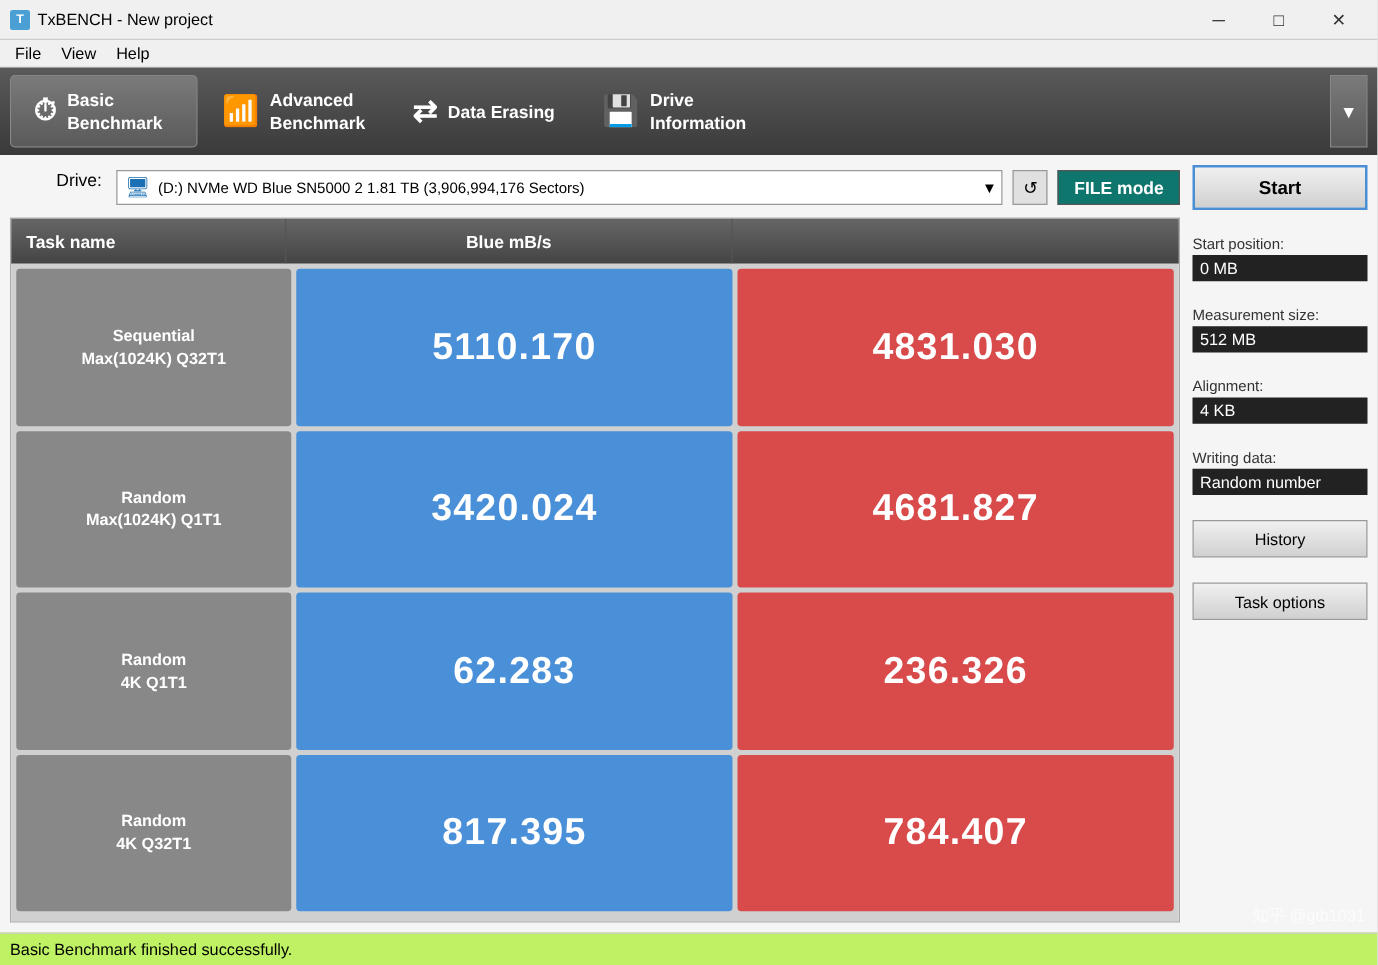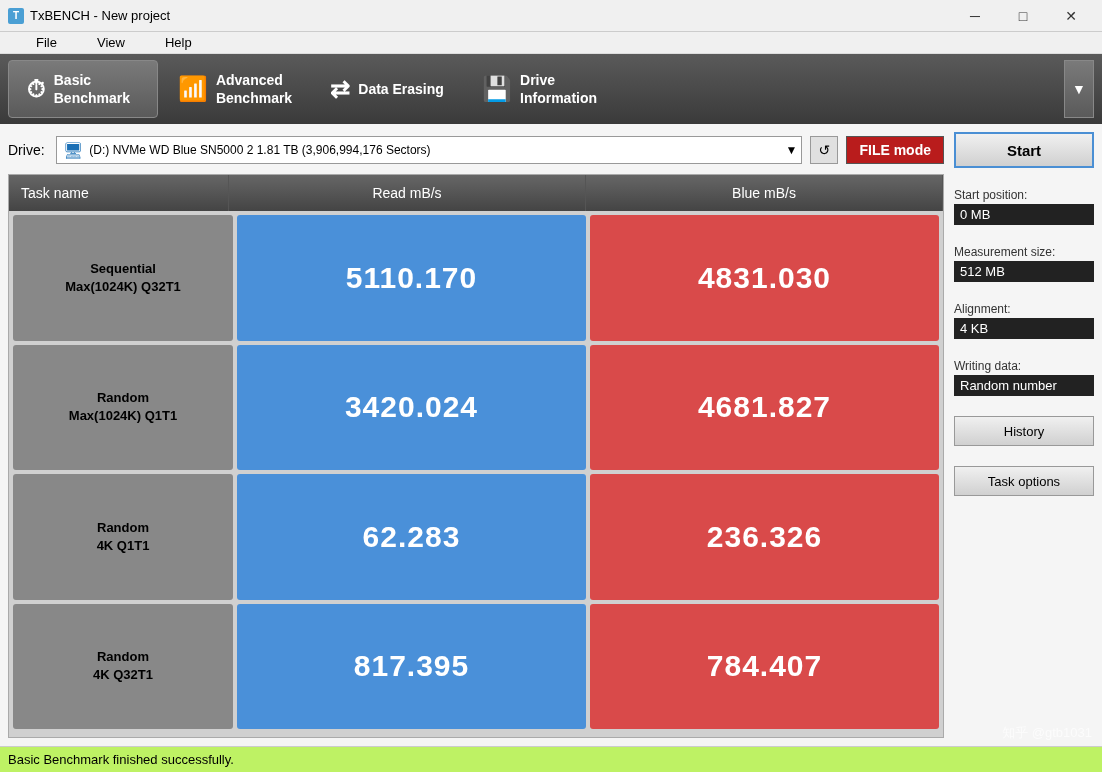--- a/index.html
+++ b/index.html
@@ -64,21 +64,20 @@
       display: flex;
       align-items: center;
       padding: 0 4px;
       border-bottom: 1px solid #ddd;
       font-size: 13px;
     }
     .menu-item {
       padding: 2px 8px;
       cursor: pointer;
       color: #000;
-      margin-left: 24px;
     }
 
     
     .toolbar {
       background: linear-gradient(to bottom, #5a5a5a, #3a3a3a);
       height: 70px;
       display: flex;
       align-items: center;
       padding: 0 8px;
       gap: 2px;
@@ -137,24 +136,24 @@
     .left-panel {
       flex: 1;
       display: flex;
       flex-direction: column;
       gap: 6px;
     }
 
     
     .drive-row {
       display: flex;
-      align-items: center;
       gap: 8px;
       padding: 4px 0;
       font-size: 14px;
+      margin-left: 37px;
     }
     .drive-label {
       font-size: 14px;
       color: #000;
       min-width: 40px;
     }
     .drive-select {
       flex: 1;
       height: 28px;
       background: white;
@@ -202,21 +201,21 @@
       background: white;
       display: flex;
       flex-direction: column;
     }
     .table-header {
       display: grid;
       grid-template-columns: 220px 1fr 1fr;
       background: linear-gradient(to bottom, #666, #444);
       color: white;
       font-size: 14px;
-      font-weight: normal;
+      font-weight: bold;
     }
     .table-header-cell {
       padding: 10px 12px;
       text-align: center;
       border-right: 1px solid #555;
     }
     .table-header-cell:first-child {
       text-align: left;
     }
     .table-body {
@@ -231,21 +230,21 @@
       display: grid;
       grid-template-columns: 220px 1fr 1fr;
       gap: 4px;
       height: calc(25% - 4px);
     }
     .row-label {
       background: #888;
       display: flex;
       align-items: center;
       justify-content: center;
-      color: #000000;
+      color: #ffffff;
       font-size: 13px;
       font-weight: bold;
       text-align: center;
       border-radius: 3px;
       padding: 6px;
       line-height: 1.4;
     }
     .row-read {
       background: #4a90d9;
       display: flex;
@@ -322,21 +321,21 @@
       border-top: 1px solid #ccc;
       display: flex;
       align-items: center;
       padding: 0 8px;
       font-size: 13px;
       color: #000;
     }
 
     
     .file-mode-btn {
-      background: #b91c1c;
+      background: #0f766e;
       color: white;
       border: 1px solid #555;
       font-size: 14px;
       font-weight: bold;
       padding: 4px 12px;
       cursor: pointer;
       height: 28px;
     }
 
     
@@ -409,21 +408,20 @@
         </div>
         <div class="drive-refresh-btn">
           <span>↺</span>
         </div>
         <button class="file-mode-btn">FILE mode</button>
       </div>
 
       <div class="benchmark-table">
         <div class="table-header">
           <div class="table-header-cell">Task name</div>
-          <div class="table-header-cell">Read mB/s</div>
           <div class="table-header-cell">Blue mB/s</div>
         </div>
         <div class="table-body">
 
           <div class="table-row">
             <div class="row-label">Sequential<br>Max(1024K) Q32T1</div>
             <div class="row-read">5110.170</div>
             <div class="row-write">4831.030</div>
           </div>
 

